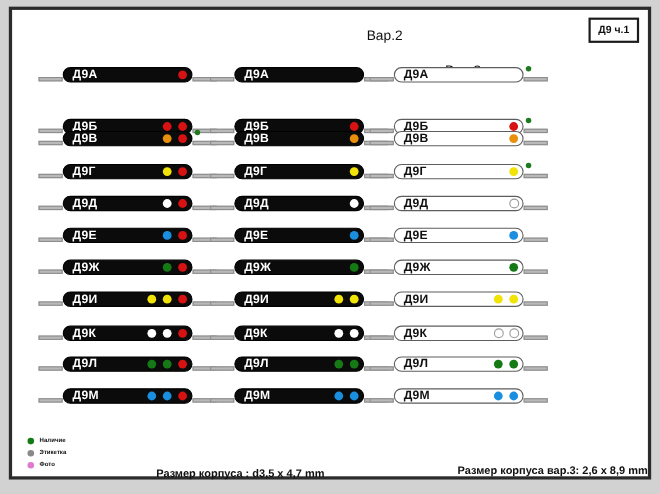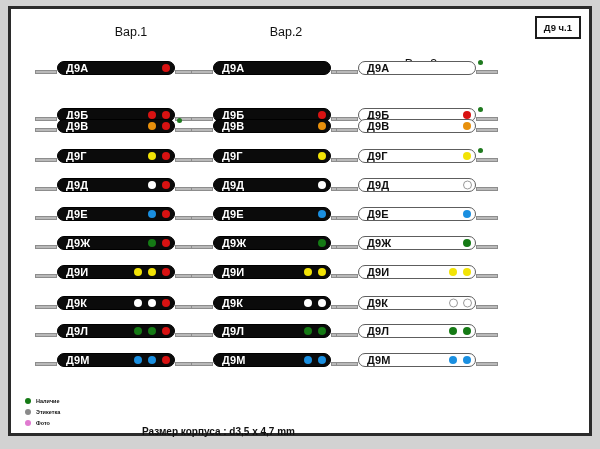--- a/index.html
+++ b/index.html
@@ -29,24 +29,21 @@
   .foot{position:absolute;font-size:10px;font-weight:bold;color:#111;white-space:nowrap;}
 </style>
 </head>
 <body>
 
 <div id="page">
   <div id="sheet">
 
     <div id="badge">Д9 ч.1</div>
 
-    <div class="hdr" style="left:40px;top:16px;width:160px;">
-      <span>Вар.1</span>
-    </div>
-    <div class="hdr" style="left:195px;top:16px;width:160px;">
+    <div class="hdr" style="left:195px;top:16px;width:160px;text-align:right;">
       <span>Вар.2</span>
     </div>
     <div class="hdr" style="left:330px;top:16px;width:160px;margin-top:32px;">
       <span>Вар.3</span>
     </div>
 
     <div id="rows-layer">
         <div class="row" style="left: 0px; top: 52px; width: 100%;">
           <div class="dev" style="left: 24px; width: 162px;">
             <div class="lead" style="left: 0px; width: 22px;"></div>
@@ -368,15 +365,16 @@
           <div class="lgdot" style="background: rgb(138, 138, 138);"></div>
           <div class="lgtxt">Этикетка</div>
         </div>
         <div class="lgrow">
           <div class="lgdot" style="background: rgb(224, 122, 208);"></div>
           <div class="lgtxt">Фото</div>
         </div>
       </div>
 
     <div class="foot" style="left:131px;top:417px;">Размер корпуса : d3,5 x 4,7 mm</div>
+    <div class="foot" style="left:405px;top:414px;">Размер корпуса вар.3: 2,6 x 8,9 mm</div>
 
   </div>
 </div>
 
 </body></html>

